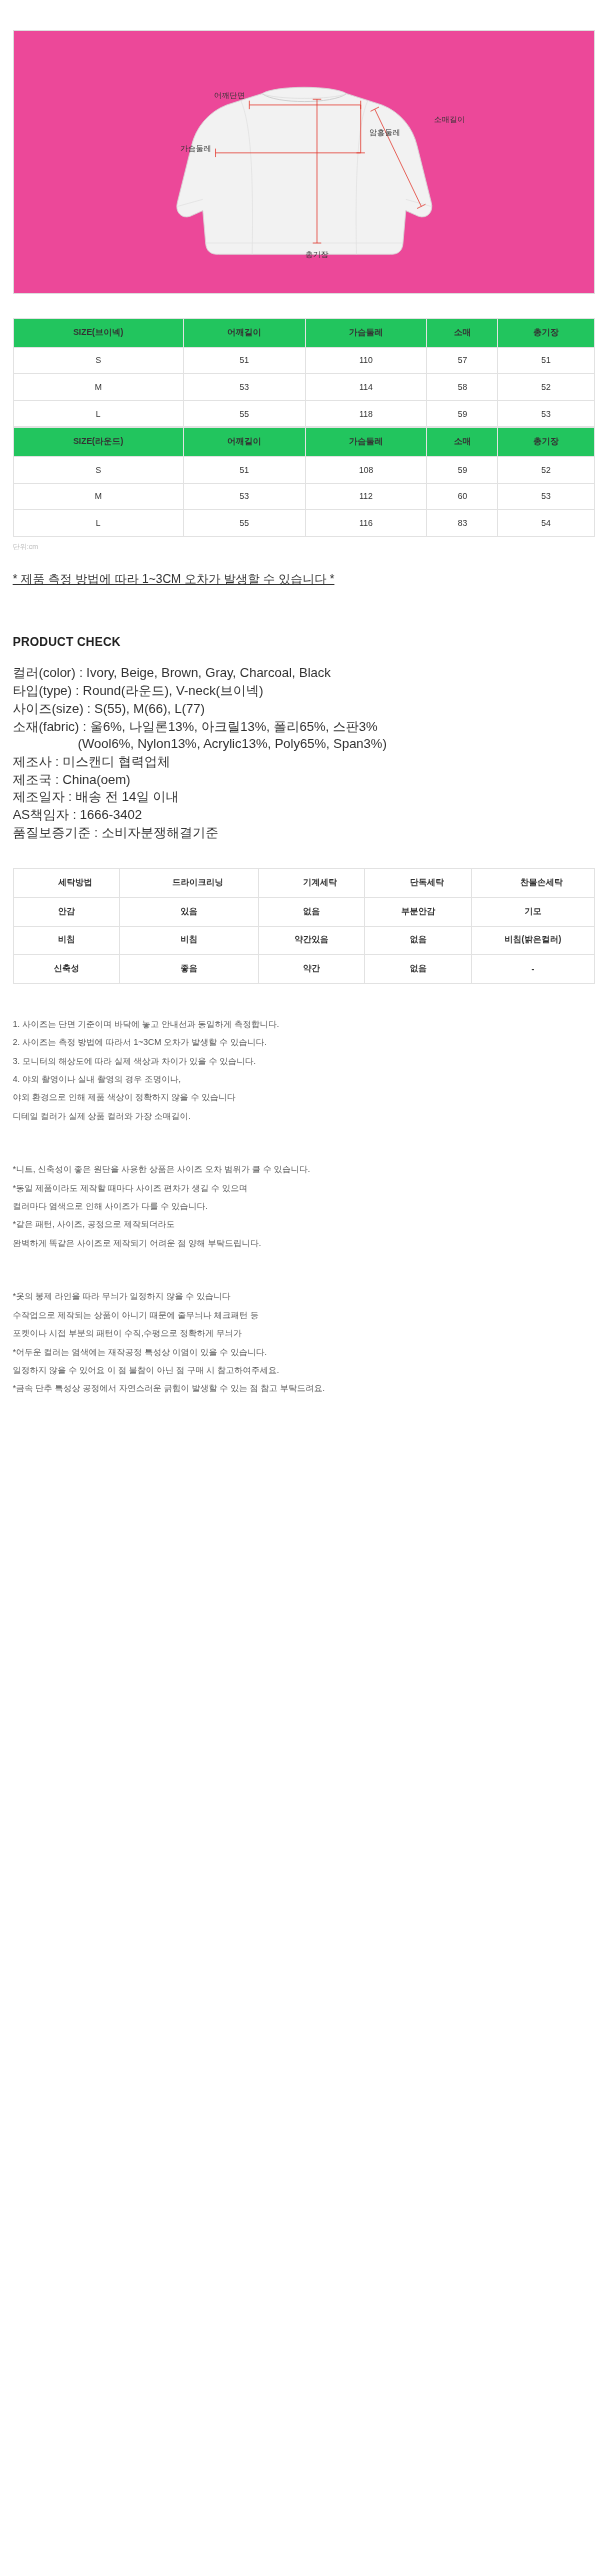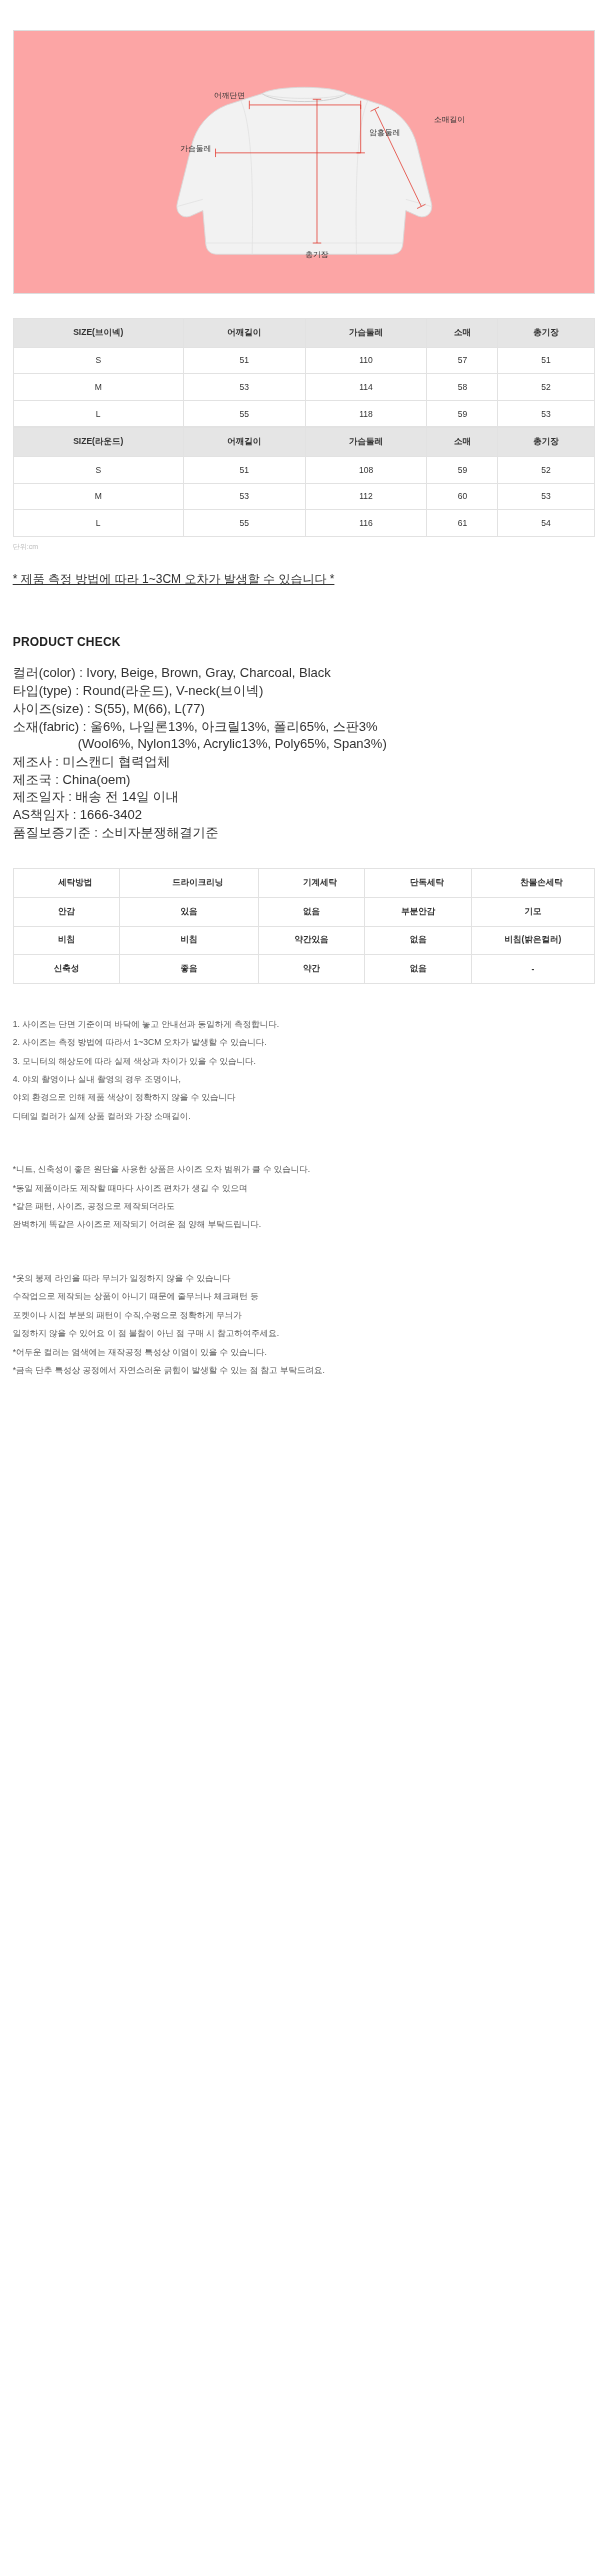--- a/index.html
+++ b/index.html
@@ -26,21 +26,21 @@
     letter-spacing: 0.7px;
     color: #222222;
     padding-top: 85px;
     padding-bottom: 0;
   }
   .diagram-box {
     margin: 30px 12.7px 0 12.7px;
     border: 0.7px solid #dddddd;
     height: 262px;
     position: relative;
-    background: #fca5a5;
+    background: #ec4899;
   }
   .diagram-svg {
     display: block;
     width: 100%;
     height: 100%;
   }
   .diag-label {
     font-family: "Liberation Sans", sans-serif;
     font-size: 11px;
     fill: #333333;
@@ -53,21 +53,21 @@
   }
   table.size-table th,
   table.size-table td {
     border: 0.7px solid #e2e2e2;
     text-align: center;
     padding: 7.8px 2.8px;
     color: #333333;
   }
   table.size-table th {
     font-weight: bold;
-    background: #e5e5e5;
+    background: #22c55e;
   }
   .unit-note {
     margin: 5.7px 12.7px 0 12.7px;
     font-size: 7px;
     color: #bbbbbb;
   }
   .measure-note {
     margin: 18.4px 12.7px 0 12.7px;
     font-size: 12px;
     color: #333333;
@@ -251,21 +251,21 @@
         <td>M</td>
         <td>53</td>
         <td>112</td>
         <td>60</td>
         <td>53</td>
       </tr>
       <tr>
         <td>L</td>
         <td>55</td>
         <td>116</td>
-        <td>61</td>
+        <td>83</td>
         <td>54</td>
       </tr>
     </tbody>
   </table>
 
   <div class="unit-note">단위:cm</div>
 
   <div class="measure-note">* 제품 측정 방법에 따라 1~3CM 오차가 발생할 수 있습니다 *</div>
 
   <h2 class="section-title">PRODUCT CHECK</h2>
@@ -343,28 +343,29 @@
     <p>2. 사이즈는 측정 방법에 따라서 1~3CM 오차가 발생할 수 있습니다.</p>
     <p>3. 모니터의 해상도에 따라 실제 색상과 차이가 있을 수 있습니다.</p>
     <p>4. 야외 촬영이나 실내 촬영의 경우 조명이나,</p>
     <p>야외 환경으로 인해 제품 색상이 정확하지 않을 수 있습니다</p>
     <p>디테일 컬러가 실제 상품 컬러와 가장 소매길이.</p>
   </div>
 
   <div class="notes gap">
     <p>*니트, 신축성이 좋은 원단을 사용한 상품은 사이즈 오차 범위가 클 수 있습니다.</p>
     <p>*동일 제품이라도 제작할 때마다 사이즈 편차가 생길 수 있으며</p>
+    <p>컬러마다 염색으로 인해 사이즈가 다를 수 있습니다.</p>
     <p>*같은 패턴, 사이즈, 공정으로 제작되더라도</p>
     <p>완벽하게 똑같은 사이즈로 제작되기 어려운 점 양해 부탁드립니다.</p>
   </div>
 
   <div class="notes gap">
     <p>*옷의 봉제 라인을 따라 무늬가 일정하지 않을 수 있습니다</p>
     <p>수작업으로 제작되는 상품이 아니기 때문에 줄무늬나 체크패턴 등</p>
     <p>포켓이나 시접 부분의 패턴이 수직,수평으로 정확하게 무늬가</p>
+    <p>*어두운 컬러는 염색에는 재작공정 특성상 이염이 있을 수 있습니다.</p>
     <p>일정하지 않을 수 있어요 이 점 불참이 아닌 점 구매 시 참고하여주세요.</p>
-    <p>*어두운 컬러는 염색에는 재작공정 특성상 이염이 있을 수 있습니다.</p>
     <p>*금속 단추 특성상 공정에서 자연스러운 긁힘이 발생할 수 있는 점 참고 부탁드려요.</p>
   </div>
 
   <div class="bottom-pad"></div>
 </div>
 
 
 </body></html>

